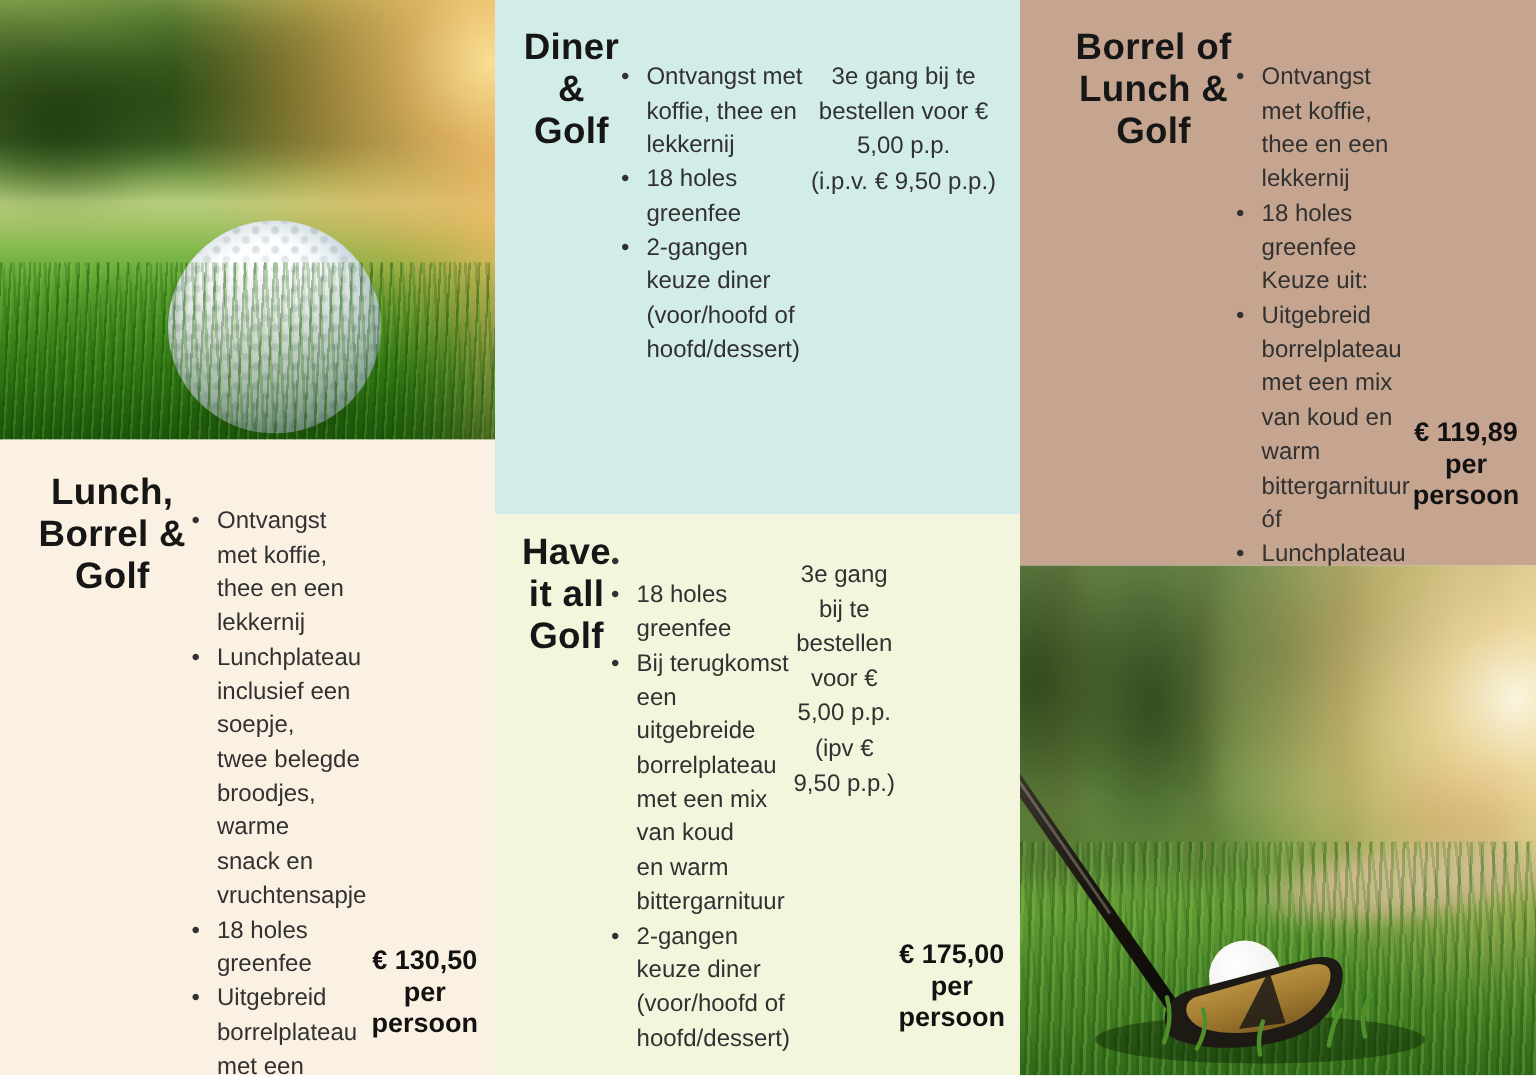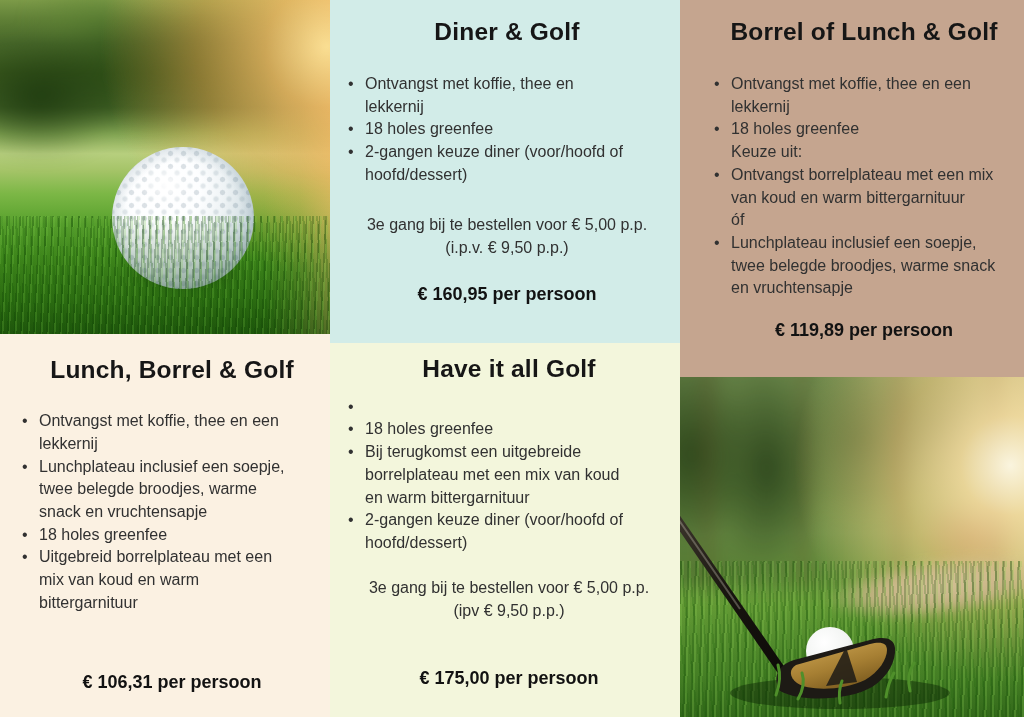--- a/index.html
+++ b/index.html
@@ -8,21 +8,21 @@
     position:relative; width:1024px; height:717px; overflow:hidden;
     font-family:"Liberation Sans","DejaVu Sans",sans-serif; background:#fff;
     display:flex;
   }
   .col { display:flex; flex-direction:column; }
   .col-left  { width:330px; }
   .col-mid   { width:350px; }
   .col-right { width:344px; }
 
   
-  .panel { box-sizing:border-box; display:flex; flex-direction:column; }
+  .panel { box-sizing:border-box; display:flex; flex-direction:row; }
   .p-diner  { height:345px; padding:14px 14px 16px 18px; }
   .p-borrel { height:377px; padding:14px 10px 16px 15px; }
   .p-lunch  { height:424px; padding:18px 8px 12px 22px; }
   .p-have   { height:377px; padding:8px 10px 8px 18px; }
 
   .ptitle {
     text-align:center; font-weight:700; font-size:24.5px; color:#161616;
     margin:4px 0 0 0; letter-spacing:0.2px;
   }
   .blist { list-style:none; margin:0; padding:0; }
@@ -175,21 +175,21 @@
             <span class="mk">•</span>
             <span class="itext">18 holes greenfee</span>
           </li>
           <li class="bitem">
             <span class="mk">•</span>
             <span class="itext">Uitgebreid borrelplateau met een
 mix van koud en warm
 bittergarnituur</span>
           </li>
         </ul>
-      <div class="price">€ 106,31 per persoon</div>
+      <div class="price">€ 130,50 per persoon</div>
     </div>
   </div>
 
   <div class="col col-mid">
     <div class="panel p-diner" style="background-color: rgb(210, 236, 232);">
       <h2 class="ptitle">Diner &amp; Golf</h2>
       <ul class="blist">
           <li class="bitem">
             <span class="mk">•</span>
             <span class="itext">Ontvangst met koffie, thee en
@@ -200,21 +200,20 @@
             <span class="itext">18 holes greenfee</span>
           </li>
           <li class="bitem">
             <span class="mk">•</span>
             <span class="itext">2-gangen keuze diner (voor/hoofd of
 hoofd/dessert)</span>
           </li>
         </ul>
       <div class="note">3e gang bij te bestellen voor € 5,00 p.p.
 (i.p.v. € 9,50 p.p.)</div>
-      <div class="price">€ 160,95 per persoon</div>
     </div>
 
     <div class="panel p-have" style="background-color: rgb(243, 246, 220);">
       <h2 class="ptitle">Have it all Golf</h2>
       <ul class="blist">
           <li class="bitem">
             <span class="mk">•</span>
           </li>
           <li class="bitem">
             <span class="mk">•</span>
@@ -250,21 +249,21 @@
           <li class="bitem">
             <span class="mk">•</span>
             <span class="itext">18 holes greenfee</span>
           </li>
           <li class="bitem">
             <span class="mk"></span>
             <span class="itext">Keuze uit:</span>
           </li>
           <li class="bitem">
             <span class="mk">•</span>
-            <span class="itext">Ontvangst borrelplateau met een mix
+            <span class="itext">Uitgebreid borrelplateau met een mix
 van koud en warm bittergarnituur
 óf</span>
           </li>
           <li class="bitem">
             <span class="mk">•</span>
             <span class="itext">Lunchplateau inclusief een soepje,
 twee belegde broodjes, warme snack
 en vruchtensapje</span>
           </li>
         </ul>

